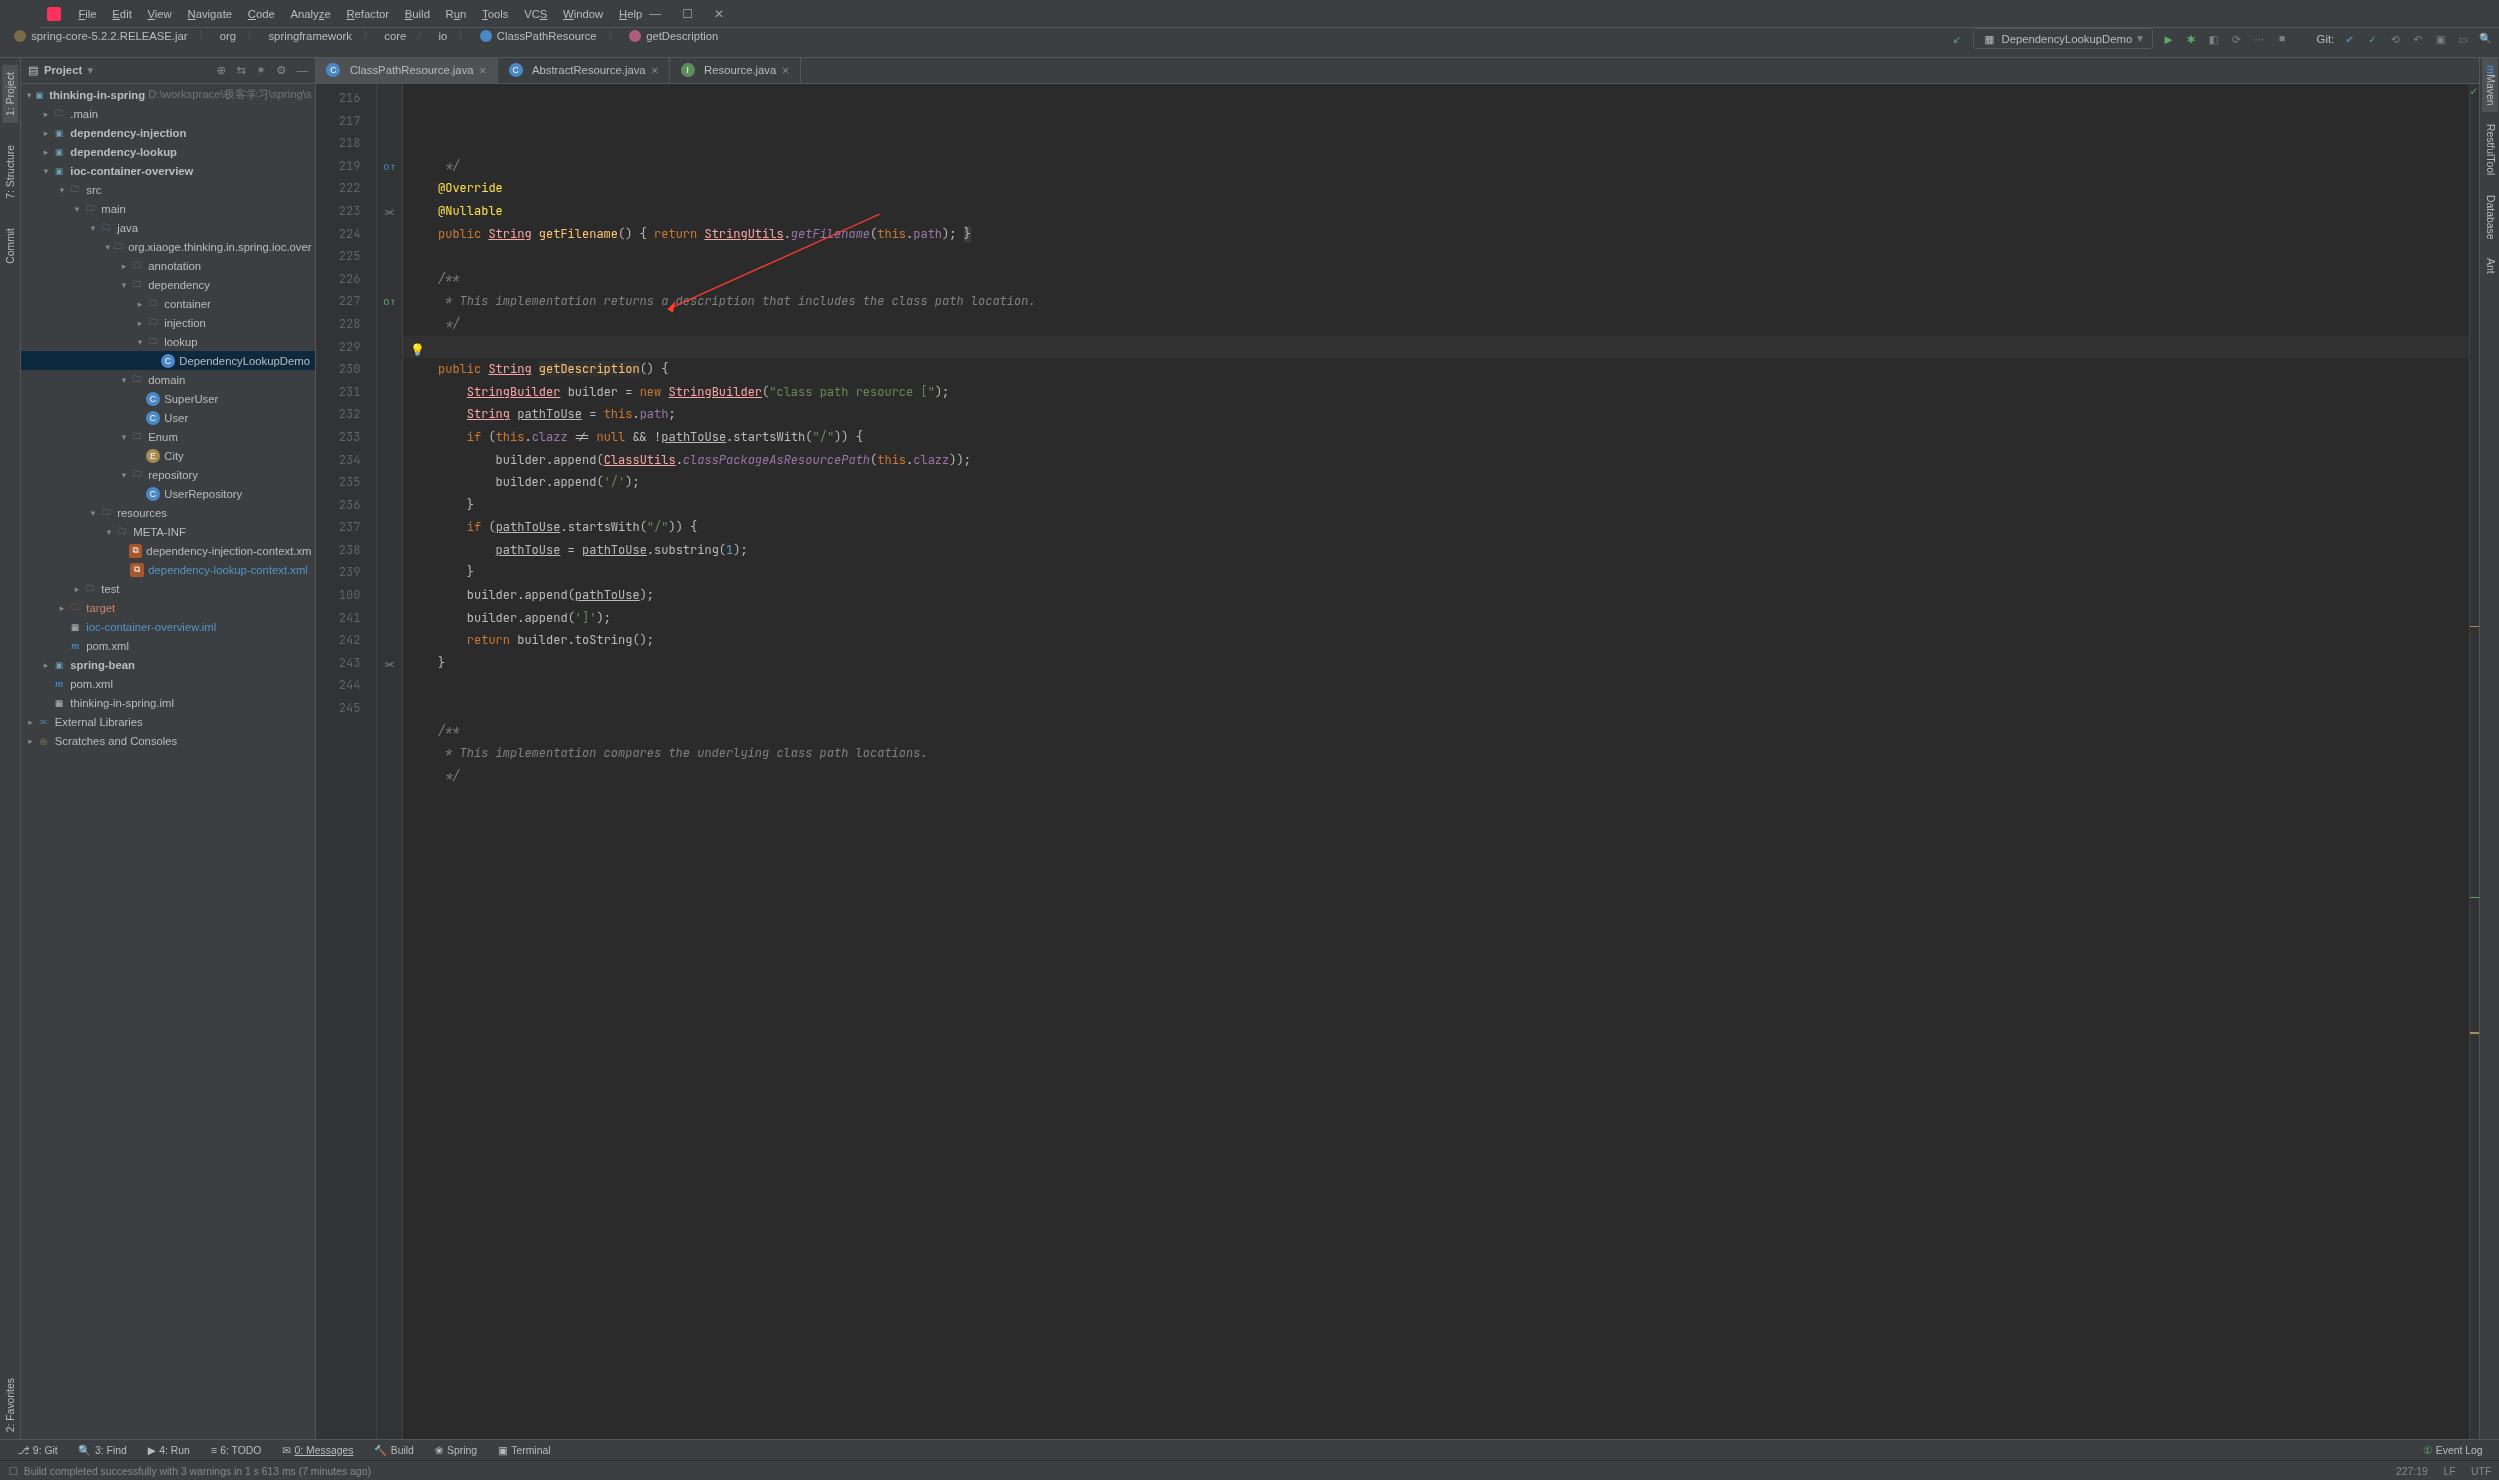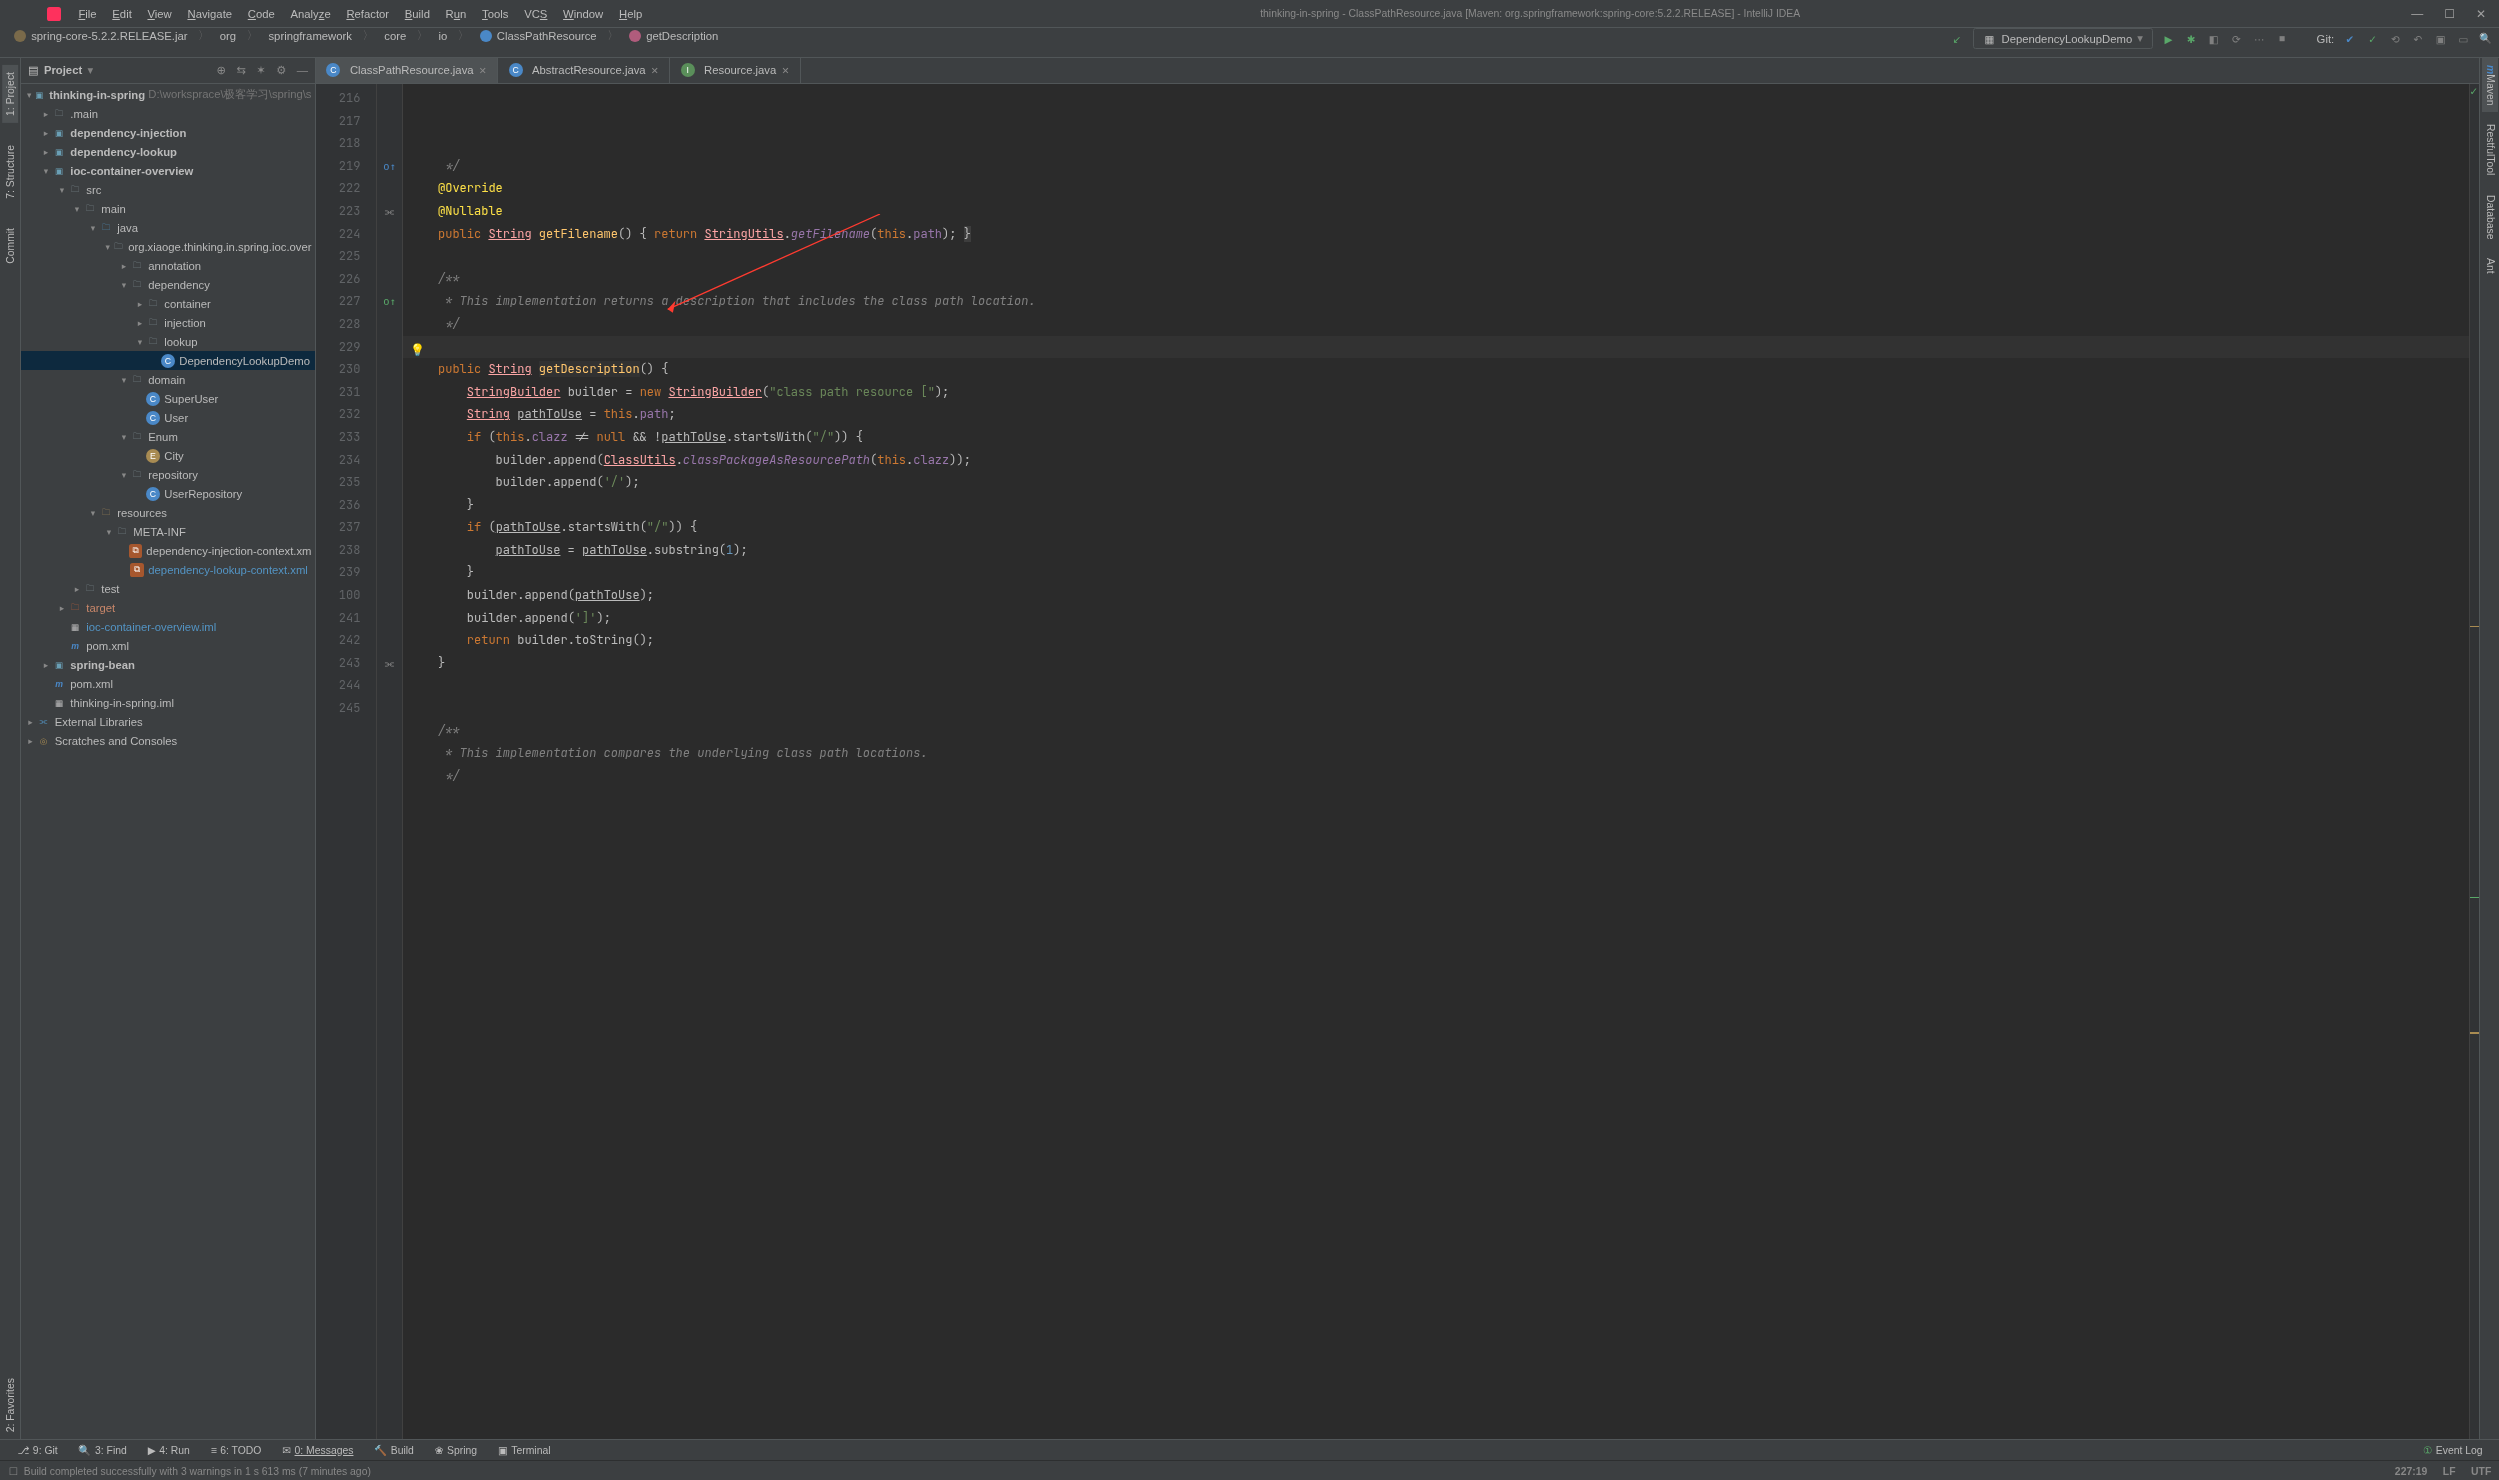--- a/index.html
+++ b/index.html
@@ -65,21 +65,21 @@
   .ln-gutter{background:#313335;color:#606366;text-align:right;padding:3.5px 15.6px 3.5px 8.7px;font-family:"JetBrains Mono","Consolas",monospace;font-size:12px;line-height:22.6px;user-select:none;border-right:0.9px solid #414141;min-width:61px;}
   .mark-gutter{width:26px;background:#313335;border-right:0.9px solid #414141;font-family:monospace;font-size:10.4px;line-height:22.6px;text-align:center;padding-top:3.5px;color:#888;}
   .code{flex:1;font-family:"JetBrains Mono","Consolas",monospace;font-size:12px;line-height:22.6px;padding:3.5px 0 3.5px 35px;position:relative;white-space:pre;background:#2b2b2b;}
   .kw{color:#cc7832;} .str{color:#6a8759;} .cm{color:#808080;font-style:italic;} .an{color:#fde047;}
   .ty{color:#fca5a5;text-decoration:underline;} .mth{color:#ffc66d;} .fld{color:#9876aa;} .num{color:#6897bb;}
   .it{color:#9876aa;font-style:italic;} .u{text-decoration:underline;}
   .arrow-svg{position:absolute;pointer-events:none;}
   .statusbar-tools{height:21px;display:flex;align-items:center;background:var(--bg);border-top:0.9px solid var(--border);padding:0 8.7px;gap:3.5px;font-size:10.4px;}
   .sb-btn{display:flex;align-items:center;gap:3.5px;padding:1.7px 8.7px;cursor:pointer;}
   .statusbar{height:21px;display:flex;align-items:center;background:var(--bg);border-top:0.9px solid #2d2f30;padding:0 8.7px;font-size:10.4px;color:#888;}
-  .sb-right{margin-left:auto;display:flex;gap:15.6px;align-items:center;font-weight:bold;}
+  .sb-right{margin-left:auto;display:flex;gap:15.6px;align-items:center;}
   .errstrip{width:10.4px;background:#313335;border-left:0.9px solid #414141;position:relative;}
   .errstrip .tick{position:absolute;right:0;width:8.7px;height:1.7px;background:#59a869;}
   .errstrip .tickw{background:#a88b52;}
   .line-hl{position:absolute;left:0;right:0;height:22.6px;background:#323232;}
   .watermark{position:absolute;bottom:5.2px;right:5.2px;color:#4a4a4a;font-size:15.6px;}
 </style>
 </head>
 <body>
 
 <div class="titlebar">
@@ -92,21 +92,20 @@
     <span><u>C</u>ode</span>
     <span>Analy<u>z</u>e</span>
     <span><u>R</u>efactor</span>
     <span><u>B</u>uild</span>
     <span>R<u>u</u>n</span>
     <span><u>T</u>ools</span>
     <span>VC<u>S</u></span>
     <span><u>W</u>indow</span>
     <span><u>H</u>elp</span>
   </div>
-  <div class="title">thinking-in-spring - ClassPathResource.java [Maven: org.springframework:spring-core:5.2.2.RELEASE] - IntelliJ IDEA</div>
   <div class="winbtns">
     <span>—</span>
     <span>☐</span>
     <span>✕</span>
   </div>
 </div>
 
 <div class="navbar">
   <span class="crumb">
       <span class="ico ico-jar"></span>

